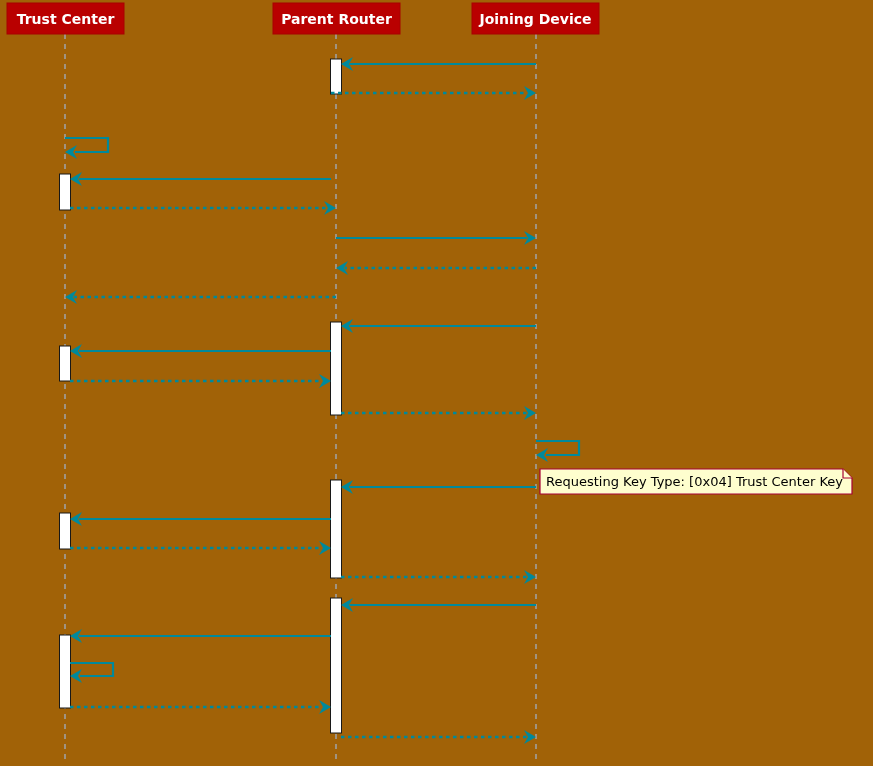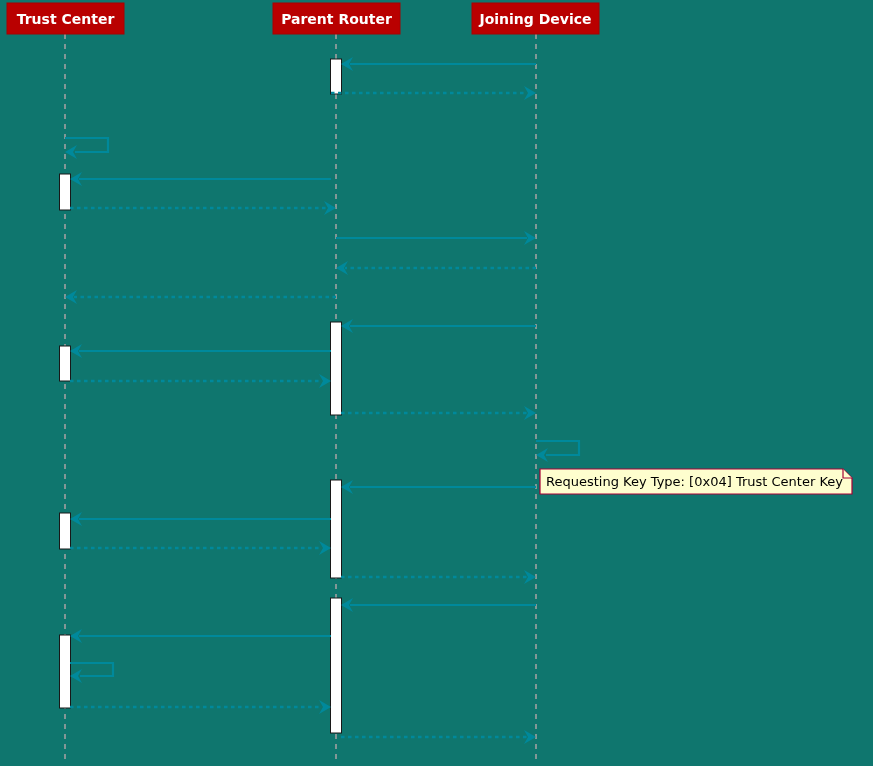--- a/index.html
+++ b/index.html
@@ -10,21 +10,21 @@
   body {
     width: 873px;
     height: 766px;
     overflow: hidden;
     font-family: "DejaVu Sans", sans-serif;
   }
   #diagram-root {
     position: relative;
     width: 873px;
     height: 766px;
-    background: #0f766e;
+    background: #a16207;
   }
   svg.seq-canvas {
     position: absolute;
     top: 0;
     left: 0;
     width: 873px;
     height: 766px;
     display: block;
   }
   .participant-box {

